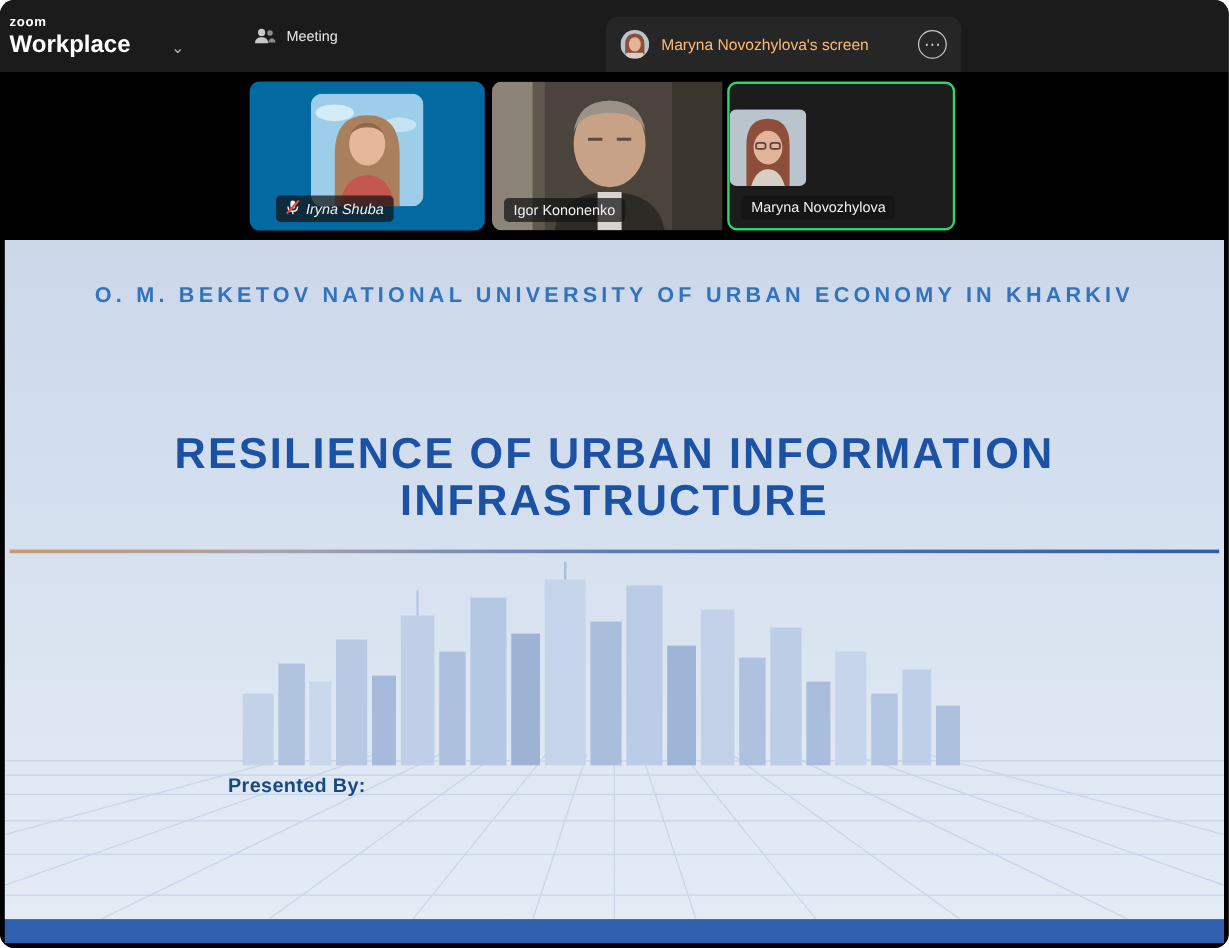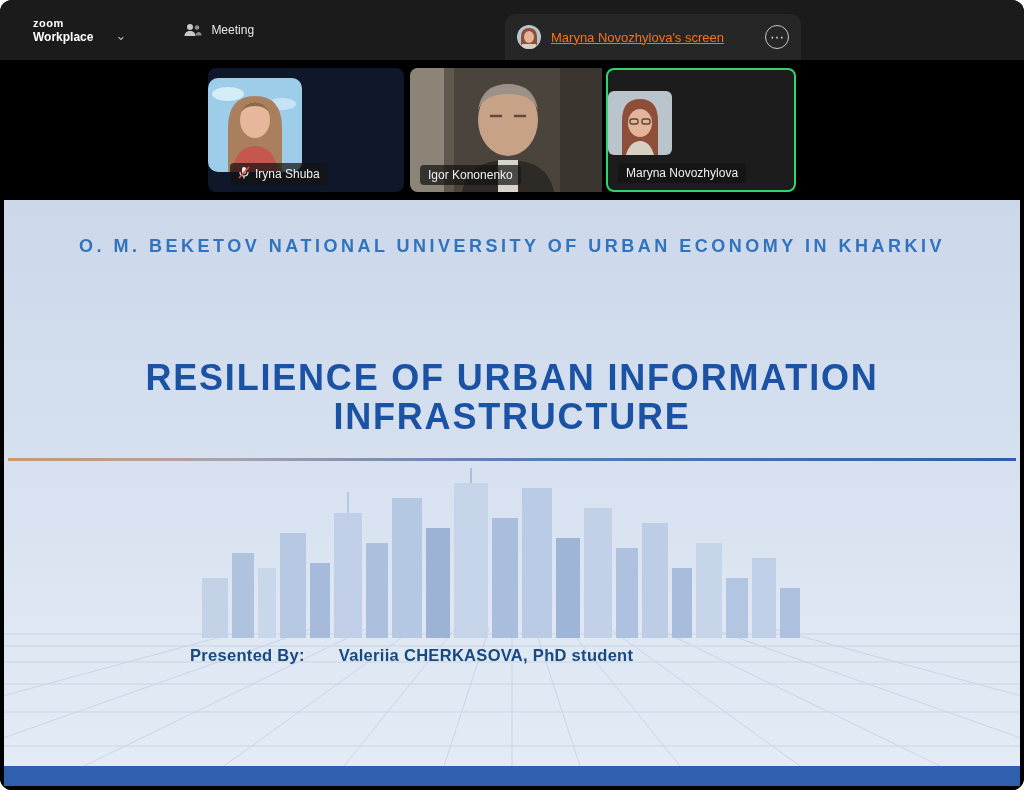--- a/index.html
+++ b/index.html
@@ -7,53 +7,53 @@
   #app {
     position:relative; width:1024px; height:790px; background:#000;
     border-radius:12px; overflow:hidden;
   }
 
   
   .titlebar {
     position:absolute; top:0; left:0; width:1024px; height:60px;
     background:#1b1b1b; display:flex; align-items:center;
   }
-  .logo-area { display:flex; align-items:flex-end; margin-left:33px; }
+  .logo-area { display:flex; align-items:flex-end; margin-left:8px;gap:12px; }
   .logo-stack { display:flex; flex-direction:column; line-height:1; }
   .logo-zoom { color:#fff; font-size:11px; font-weight:bold; letter-spacing:.5px; }
-  .logo-workplace { color:#fff; font-size:12px; font-weight:bold; margin-top:2px; }
+  .logo-workplace { color:#fff; font-size:20px; font-weight:bold; margin-top:2px; }
   .chevron { color:#b9b9b9; font-size:13px; margin-left:22px; cursor:pointer; }
 
   .meeting-tab {
     display:flex; align-items:center; gap:9px; margin-left:58px;
     color:#e8e8e8; font-size:12px; cursor:pointer;
   }
   .people-icon svg { display:block; }
 
   .screen-tab {
     position:absolute; left:505px; top:14px; width:296px; height:46px;
     background:#262626; border-radius:10px 10px 0 0;
     display:flex; align-items:center; padding:0 12px; gap:10px; cursor:pointer;
   }
   .tab-avatar {
     width:24px; height:24px; border-radius:50%; overflow:hidden; flex:0 0 auto;
   }
-  .screen-tab-label { color:#f97316; font-size:13px; white-space:nowrap; overflow:hidden; flex:1;text-decoration:underline; }
+  .screen-tab-label { color:#fdba74; font-size:13px; white-space:nowrap; overflow:hidden; flex:1; }
   .tab-more {
     width:24px; height:24px; border:1.5px solid #c9c9c9; border-radius:50%;
     color:#d9d9d9; display:flex; align-items:center; justify-content:center;
     font-size:14px; line-height:1; flex:0 0 auto; cursor:pointer;
   }
 
   
   .video-strip {
     position:absolute; top:60px; left:0; width:1024px; height:140px; background:#000;
   }
   .tile { position:absolute; top:8px; height:124px; border-radius:8px; overflow:hidden; cursor:pointer; }
-  .tile-1 { left:208px; width:196px; background:#0f172a; display:flex; align-items:center; justify-content:flex-start; }
+  .tile-1 { left:208px; width:196px; background:#0369a1; display:flex; align-items:center; justify-content:center;font-style:italic; }
   .tile-2 { left:410px; width:220px; }
   .tile-3 { left:606px; width:190px; background:#1c1c1c; border:2.5px solid #2fd56b; display:flex; align-items:center; justify-content:flex-start; }
   .tile-photo-lg { width:94px; height:94px; border-radius:10px; overflow:hidden; margin-bottom:10px; }
   .tile-photo-sm { width:64px; height:64px; border-radius:6px; overflow:hidden; margin-bottom:14px; }
   .name-pill {
     position:absolute; bottom:7px; background:rgba(20,20,20,.72); color:#f0f0f0;
     font-size:12px; padding:3px 8px; border-radius:4px; display:flex; align-items:center; gap:5px;
     white-space:nowrap;
   }
   .pill-left { left:10px; }
@@ -76,21 +76,21 @@
     position:absolute; top:158px; left:0; width:100%; text-align:center;
     color:#1c52a4; font-size:36px; font-weight:bold; letter-spacing:1.8px; line-height:39px;
   }
   .divider {
     position:absolute; top:258px; left:4px; right:4px; height:3px;
     background:linear-gradient(90deg,#c79a6e 0%, #a9a3ae 22%, #5d7cb4 50%, #2f5da8 100%);
   }
   .skyline { position:absolute; top:268px; left:50%; transform:translateX(-50%); }
   .grid-floor { position:absolute; top:428px; left:0; width:100%; height:138px; }
   .presented {
-    position:absolute; top:446px; left:186px; display:flex; gap:34px; z-index:3;
+    position:absolute; top:446px; left:186px; display:flex; gap:20px; z-index:3;
     color:#174a80; font-weight:bold; font-size:16.5px; letter-spacing:.3px;align-items:center;
   }
   .presented-names { display:flex; flex-direction:column; gap:11px; }
   .presented-line3 { text-align:center; }
   .slide-bottom-bar { width:100%; height:20px; background:#2f5fae; margin-top:0; }
 </style>
 </head>
 <body>
 
 <div id="app">
@@ -250,21 +250,20 @@
           <rect x="494" y="75" width="26" height="95" fill="#c7d5ea"></rect>
           <rect x="524" y="110" width="22" height="60" fill="#b2c5e1"></rect>
           <rect x="550" y="90" width="24" height="80" fill="#bfcfe7"></rect>
           <rect x="578" y="120" width="20" height="50" fill="#adc0de"></rect>
         </g>
       </svg>
 
       <div class="presented">
         <div>Presented By:</div>
         <div class="presented-names">
-          <div>Valeriia CHERKASOVA, PhD student</div>
         </div>
       </div>
     </div>
 
     <div class="slide-bottom-bar"></div>
   </div>
 
 </div>
 
 </body></html>

